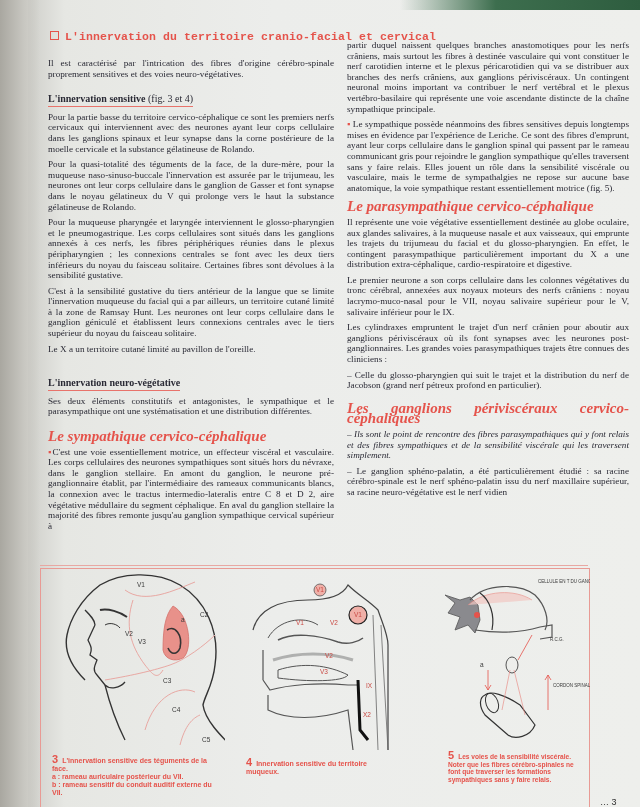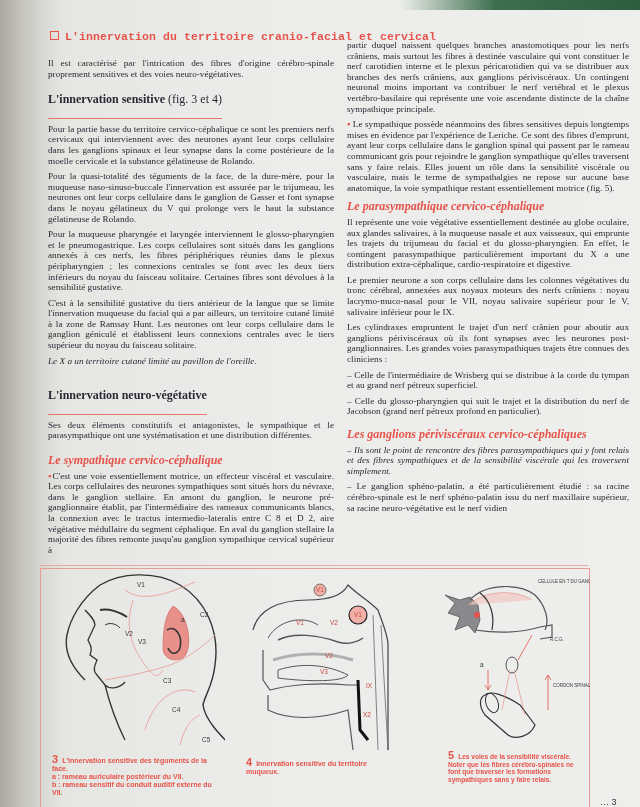--- a/index.html
+++ b/index.html
@@ -27,25 +27,25 @@
   .main-title {
     position: absolute; left: 50px; top: 30px;
     font-family: Liberation Mono, monospace; font-weight: bold;
     color: #e5534b; font-size: 11.5px; letter-spacing: 0.1px;
   }
   .main-title .box {
     display: inline-block; width: 7px; height: 7px; border: 1px solid #e5534b; margin-right: 6px; vertical-align: 0;
   }
   p { margin: 0 0 5px 0; }
   .h-section {
-    font-weight: bold; font-size: 12px; display: inline-block;
-    border-bottom: 1.5px solid #e8736b; padding-bottom: 13px; margin: 6px 12px 5px 0;
+    font-weight: bold; font-size: 10px; display: inline-block;
+    border-bottom: 1.5px solid #e8736b; padding-bottom: 1px; margin: 6px 12px 5px 0;
   }
   .h-sub {
-    font-style: italic; font-weight: bold; color: #e5534b; font-size: 12px;
+    font-style: italic; font-weight: bold; color: #e5534b; font-size: 15px;
     margin: 8px 0 5px 0;
   }
   .bullet { color: #e5534b; font-weight: bold; }
   .figure-frame {
     position: absolute; left: 40px; top: 568px; width: 548px; height: 239px;
     border-top: 1.5px solid #e89a94; border-left: 1.5px solid #e89a94; border-right: 1.5px solid #e89a94;
   }
   .figure-top-rule {
     position: absolute; left: 40px; top: 565px; width: 548px; height: 1px; background: #e8a8a3;
   }
@@ -75,37 +75,36 @@
 
 <div class="col col-left" style="top:58px;">
   <p>Il est caractérisé par l'intrication des fibres d'origine cérébro-spinale proprement sensitives et des voies neuro-végétatives.</p>
   <div style="margin-top:9px;">
     <span class="h-section"><span>L'innervation sensitive</span> <span style="font-weight:normal">(fig. 3 et 4)</span></span>
   </div>
   <p>Pour la partie basse du territoire cervico-céphalique ce sont les premiers nerfs cervicaux qui interviennent avec des neurones ayant leur corps cellulaire dans les ganglions spinaux et leur synapse dans la corne postérieure de la moelle cervicale et la substance gélatineuse de Rolando.</p>
   <p>Pour la quasi-totalité des téguments de la face, de la dure-mère, pour la muqueuse naso-sinuso-buccale l'innervation est assurée par le trijumeau, les neurones ont leur corps cellulaire dans le ganglion de Gasser et font synapse dans le noyau gélatineux du V qui prolonge vers le haut la substance gélatineuse de Rolando.</p>
   <p>Pour la muqueuse pharyngée et laryngée interviennent le glosso-pharyngien et le pneumogastrique. Les corps cellulaires sont situés dans les ganglions annexés à ces nerfs, les fibres périphériques réunies dans le plexus péripharyngien ; les connexions centrales se font avec les deux tiers inférieurs du noyau du faisceau solitaire. Certaines fibres sont dévolues à la sensibilité gustative.</p>
   <p>C'est à la sensibilité gustative du tiers antérieur de la langue que se limite l'innervation muqueuse du facial qui a par ailleurs, un territoire cutané limité à la zone de Ramsay Hunt. Les neurones ont leur corps cellulaire dans le ganglion géniculé et établissent leurs connexions centrales avec le tiers supérieur du noyau du faisceau solitaire.</p>
-  <p style="font-style:italic">Le X a un territoire cutané limité au pavillon de l'oreille.</p>
+  <p style="">Le X a un territoire cutané limité au pavillon de l'oreille.</p>
   <div style="margin-top:18px;">
     <span class="h-section">L'innervation neuro-végétative</span>
   </div>
   <p>Ses deux éléments constitutifs et antagonistes, le sympathique et le parasympathique ont une systématisation et une distribution différentes.</p>
   <div class="h-sub" style="margin-top:14px;">Le sympathique cervico-céphalique</div>
   <p><span class="bullet">▪</span><span>C'est une voie essentiellement motrice, un effecteur viscéral et vasculaire. Les corps cellulaires des neurones sympathiques sont situés hors du névraxe, dans le ganglion stellaire. En amont du ganglion, le neurone pré-ganglionnaire établit, par l'intermédiaire des rameaux communicants blancs, la connexion avec le tractus intermedio-lateralis entre C 8 et D 2, aire végétative médullaire du segment céphalique. En aval du ganglion stellaire la majorité des fibres remonte jusqu'au ganglion sympathique cervical supérieur à</span></p>
 </div>
 
 <div class="col col-right" style="top:40px;">
   <p>partir duquel naissent quelques branches anastomotiques pour les nerfs crâniens, mais surtout les fibres à destinée vasculaire qui vont constituer le nerf carotidien interne et le plexus péricarotidien qui va se distribuer aux branches des nerfs crâniens, aux ganglions périviscéraux. Un contingent neuronal moins important va contribuer le nerf vertébral et le plexus vertébro-basilaire qui représente une voie ascendante distincte de la chaîne sympathique principale.</p>
   <p><span class="bullet">▪</span> <span>Le sympathique possède néanmoins des fibres sensitives depuis longtemps mises en évidence par l'expérience de Leriche. Ce sont des fibres d'emprunt, ayant leur corps cellulaire dans le ganglion spinal qui passent par le rameau communicant gris pour rejoindre le ganglion sympathique qu'elles traversent sans y faire relais. Elles jouent un rôle dans la sensibilité viscérale ou vasculaire, mais le terme de sympathalgies ne repose sur aucune base anatomique, la voie sympathique restant essentiellement motrice (fig. 5).</span></p>
   <div class="h-sub">Le parasympathique cervico-céphalique</div>
   <p>Il représente une voie végétative essentiellement destinée au globe oculaire, aux glandes salivaires, à la muqueuse nasale et aux vaisseaux, qui emprunte les trajets du trijumeau du facial et du glosso-pharyngien. En effet, le contingent parasympathique particulièrement important du X a une distribution extra-céphalique, cardio-respiratoire et digestive.</p>
   <p>Le premier neurone a son corps cellulaire dans les colonnes végétatives du tronc cérébral, annexées aux noyaux moteurs des nerfs crâniens : noyau lacrymo-muco-nasal pour le VII, noyau salivaire supérieur pour le V, salivaire inférieur pour le IX.</p>
   <p>Les cylindraxes empruntent le trajet d'un nerf crânien pour aboutir aux ganglions périviscéraux où ils font synapses avec les neurones post-ganglionnaires. Les grandes voies parasympathiques trajets être connues des cliniciens :</p>
-  <p>– Celle de l'intermédiaire de Wrisberg qui se distribue à la corde du tympan et au grand nerf pétreux superficiel.</p>
   <p>– Celle du glosso-pharyngien qui suit le trajet et la distribution du nerf de Jacobson (grand nerf pétreux profond en particulier).</p>
   <div class="h-sub" style="margin-top:12px;">Les ganglions périviscéraux cervico-céphaliques</div>
   <p style="font-style:italic">– Ils sont le point de rencontre des fibres parasympathiques qui y font relais et des fibres sympathiques et de la sensibilité viscérale qui les traversent simplement.</p>
   <p>– Le ganglion sphéno-palatin, a été particulièrement étudié : sa racine cérébro-spinale est le nerf sphéno-palatin issu du nerf maxillaire supérieur, sa racine neuro-végétative est le nerf vidien</p>
 </div>
 
 <div class="figure-top-rule"></div>
 <div class="figure-frame"></div>
 
 <svg class="fig" style="left:45px; top:570px;" width="180" height="185" viewBox="0 0 180 185">

